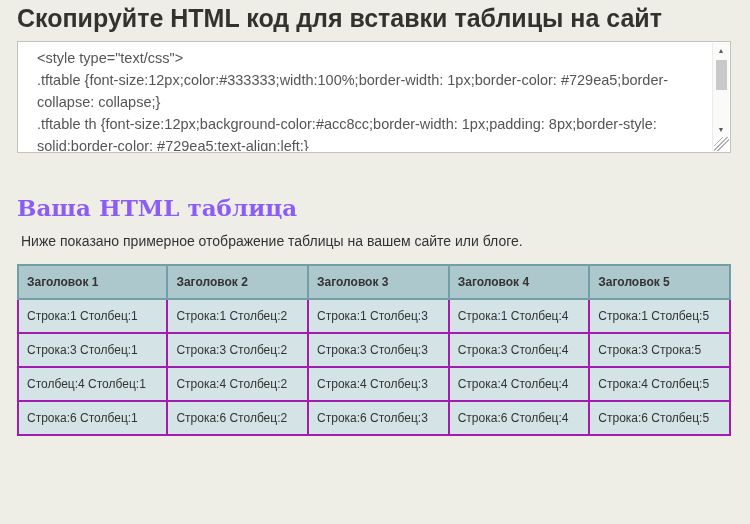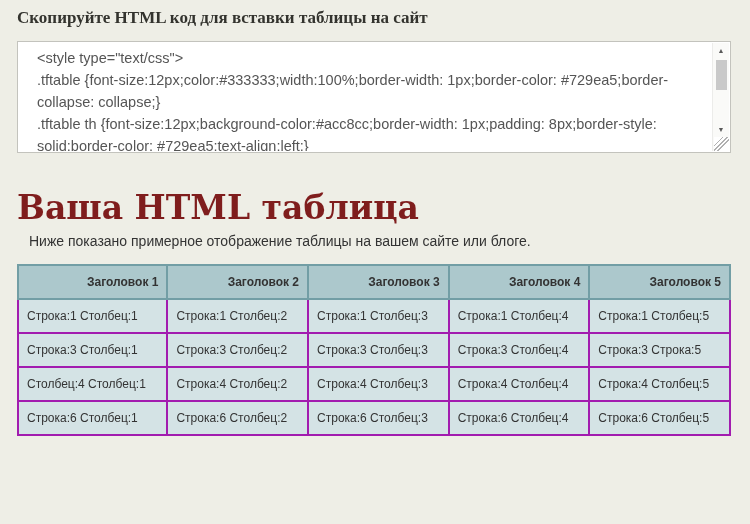--- a/index.html
+++ b/index.html
@@ -8,23 +8,23 @@
     width: 750px;
     height: 524px;
     background: #eeeee6;
     font-family: "Liberation Sans", sans-serif;
     color: #333333;
     overflow: hidden;
   }
   .container { padding: 0 19px 0 17px; }
 
   h1.page-title {
-    font-family: Liberation Serif, serif;
+    font-family: Liberation Sans, sans-serif;
     font-weight: 600;
-    font-size: 17px;
+    font-size: 25px;
     line-height: 28px;
     color: #33332e;
     margin: 4px 0 9px 0;
   }
 
   
   .codebox-wrap {
     position: relative;
     height: 112px;
     background: #ffffff;
@@ -74,44 +74,44 @@
     width: 15px; height: 14px;
     background:
       linear-gradient(135deg, transparent 0 6px, #b0b0b0 6px 7px, transparent 7px 9px, #b0b0b0 9px 10px, transparent 10px 12px, #b0b0b0 12px 13px, transparent 13px);
     background-color: #ffffff;
     cursor: nwse-resize;
   }
 
   h2.section-title {
     font-family: "DejaVu Serif", "Liberation Serif", serif;
     font-weight: 600;
-    font-size: 33px;
+    font-size: 23px;
     line-height: 30px;
-    color: #7f1d1d;
+    color: #8b5cf6;
     margin: 40px 0 10px 0;
   }
   p.section-desc {
     font-size: 14px;
     line-height: 17px;
     color: #333333;
-    margin: 0 0 14px 12px;
+    margin: 0 0 14px 4px;
   }
 
   table.tftable {
     width: 100%;
     border-collapse: collapse;
     font-size: 12px;
     color: #333333;
   }
   table.tftable th {
     background-color: #acc8cc;
     border: 2px solid #729ea5;
     padding: 8px;
     line-height: 16px;
-    text-align: right;
+    text-align: left;
     font-weight: bold;
   }
   table.tftable td {
     background-color: #d4e3e5;
     border: 2px solid #a21caf;
     padding: 8px;
     line-height: 16px;
     text-align: left;
   }
 </style>

